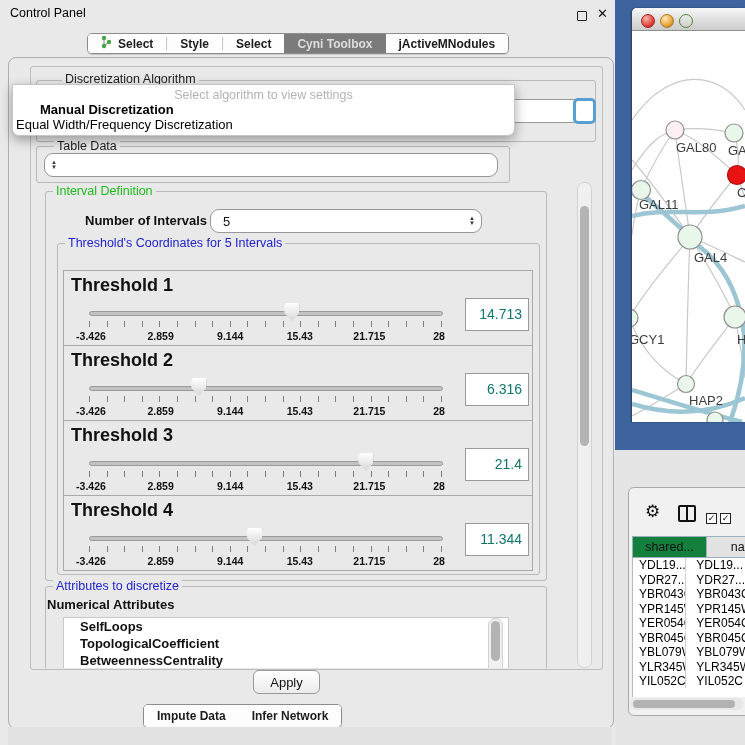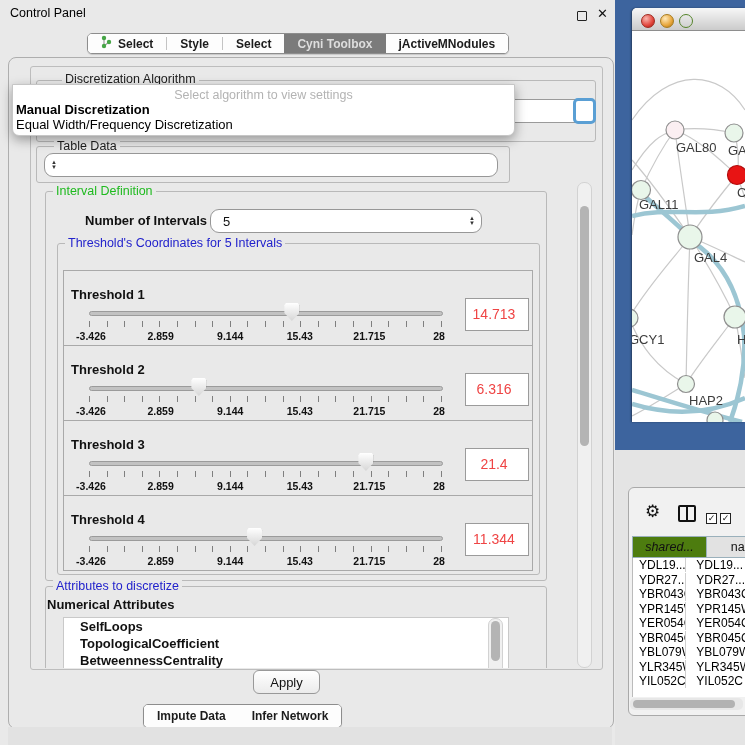--- a/index.html
+++ b/index.html
@@ -30,26 +30,26 @@
   .combo .val{flex:1;padding-left:12px;white-space:nowrap;overflow:hidden;}
   .spinner{display:flex;flex-direction:column;align-items:center;justify-content:center;width:18px;line-height:0;}
   .spinner span{font-size:6px;color:#333;line-height:5px;}
   
   .popup{left:12px;top:84px;width:501px;height:50px;background:#fff;border:1px solid #c6c6c6;border-radius:0 0 7px 7px;box-shadow:0 4px 12px rgba(0,0,0,.35);z-index:50;}
   .popup .prompt{position:absolute;top:3px;left:0;width:100%;text-align:center;font-size:12.5px;color:#b3b3b3;}
   .popup-item{position:absolute;left:3px;font-size:13px;color:#000;white-space:nowrap;}
   
   .throw{position:relative;width:468px;height:74px;border-bottom:1px solid #a9a9a9;background:#e9e9e9;}
   .throw:last-child{border-bottom:none;}
-  .th-label{position:absolute;left:7px;top:16px;font-size:13px;font-weight:bold;color:#111;}
+  .th-label{position:absolute;left:7px;top:4px;font-size:18px;font-weight:bold;color:#111;}
   .track{position:absolute;left:25px;top:40px;width:352px;height:3px;background:#c2c2c2;border:1px solid #9b9b9b;border-radius:3px;}
   .thumb{position:absolute;top:32px;width:15px;height:18px;background:linear-gradient(#ffffff,#d6d6d6);clip-path:polygon(10% 0,90% 0,100% 12%,100% 55%,50% 100%,0 55%,0 12%);filter:drop-shadow(0 0 1px #787878);}
   .ticks{position:absolute;left:25px;top:50px;width:353px;height:6px;background:repeating-linear-gradient(to right,#7f7f7f 0px,#7f7f7f 1px,transparent 1px,transparent 17.6px);}
   .ticklab{position:absolute;top:59px;width:50px;text-align:center;font-size:10.5px;font-weight:bold;color:#111;}
-  .valbox{position:absolute;left:401px;top:27px;width:56px;height:31px;background:#fff;border:1px solid #9b9b9b;font-size:14px;color:#ef4444;text-align:center;line-height:31px;padding-right:6px;}
+  .valbox{position:absolute;left:401px;top:27px;width:56px;height:31px;background:#fff;border:1px solid #9b9b9b;font-size:14px;color:#0f766e;text-align:right;line-height:31px;padding-right:6px;}
   
   .attr-list{position:absolute;background:#fff;border:1px solid #c9c9c9;overflow:hidden;font-weight:bold;}
   .attr-item{font-size:13px;color:#111;padding:1px 0 1px 16px;white-space:nowrap;}
   .vscroll{position:absolute;width:13px;background:#f0f0f0;border:1px solid #d2d2d2;border-radius:7px;}
   .vthumb{position:absolute;left:1.5px;width:9px;background:#b4b4b4;border-radius:5px;}
   .btn{background:linear-gradient(#ffffff,#ebebeb);border:1px solid #999;border-radius:6px;font-size:13px;color:#111;display:flex;align-items:center;justify-content:center;text-align:right;}
   
   .blue-frame{left:615px;top:0;width:130px;height:450px;background:#3d649e;}
   .net-window{left:632px;top:8px;width:113px;height:414px;background:#fff;border-radius:5px 0 0 0;box-shadow:-1px 0 2px rgba(0,0,0,.4);}
   .net-titlebar{position:absolute;left:0;top:0;width:100%;height:22px;background:linear-gradient(#f7f7f7,#cbcbcb);border-bottom:1px solid #8e8e8e;border-radius:5px 0 0 0;}
@@ -113,21 +113,21 @@
   <div class="abs inner-panel"></div>
 
   <div class="abs groupbox" style="left:36px;top:80px;width:558px;height:60px;"></div>
   <div class="abs grouplabel lbl-dark" style="left:62px;top:72px;z-index:2;">Discretization Algorithm</div>
   <div class="abs" style="left:506px;top:99px;width:86px;height:22px;background:#fff;border:1px solid #9a9a9a;border-radius:4px;z-index:5;"></div>
   <div class="abs" style="left:573px;top:98px;width:17px;height:20px;background:#fff;border:3px solid #5a9fd4;border-radius:5px;z-index:6;"></div>
 
   <div class="abs popup">
     <div class="prompt">Select algorithm to view settings</div>
     <div id="popup-items">
-        <div class="popup-item" style="top: 17px; font-weight: bold;">Manual Discretization</div>
+        <div class="popup-item" style="top: 17px; font-weight: bold; margin-left: 24px;">Manual Discretization</div>
         <div class="popup-item" style="top: 31.5px; font-weight: normal;">Equal Width/Frequency Discretization</div>
       </div>
   </div>
 
   <div class="abs groupbox" style="left:36px;top:146px;width:472px;height:35px;"></div>
   <div class="abs grouplabel lbl-dark" style="left:54px;top:139px;">Table Data</div>
   <div class="abs combo" style="left:44px;top:153px;width:452px;height:22px;">
     <div class="spinner">
         <span>▲</span>
         <span>▼</span>
@@ -295,21 +295,21 @@
   <div class="abs tp-panel"></div>
 
   <div class="abs" style="left:645px;top:503px;"><span class="gear">⚙</span></div>
   <div class="abs spliticon" style="left:678px;top:505px;">
       <div></div>
       <div></div>
     </div>
   <div class="abs" style="left:706px;top:507px;"><span class="chk">✓</span><span class="chk">✓</span></div>
 
   <div class="abs" style="left:632px;top:536px;width:113px;display:flex;overflow:hidden;" id="tp-header">
-      <div class="hdr-cell" style="width: 75px; flex: 0 0 auto; background: #4d7c0f; border: 1px solid rgb(154, 176, 187); font-style: italic;">shared...</div>
+      <div class="hdr-cell" style="width: 75px; flex: 0 0 auto; background: #15803d; border: 1px solid rgb(154, 176, 187);">shared...</div>
       <div class="hdr-cell" style="width: 80px; flex: 0 0 auto; background: rgb(226, 226, 226); border-top: 1px solid rgb(154, 176, 187); border-right: 1px solid rgb(154, 176, 187); border-bottom: 1px solid rgb(154, 176, 187); border-left: none; border-image: initial;">name</div>
     </div>
   <div class="abs" style="left:632px;top:558px;width:113px;height:139px;background:#fff;overflow:hidden;border-left:1px solid #bbb;" id="tp-body">
       <div class="tp-row">
         <div class="c1">YDL19...</div>
         <div class="c2">YDL19...</div>
       </div>
       <div class="tp-row">
         <div class="c1">YDR27...</div>
         <div class="c2">YDR27...</div>

